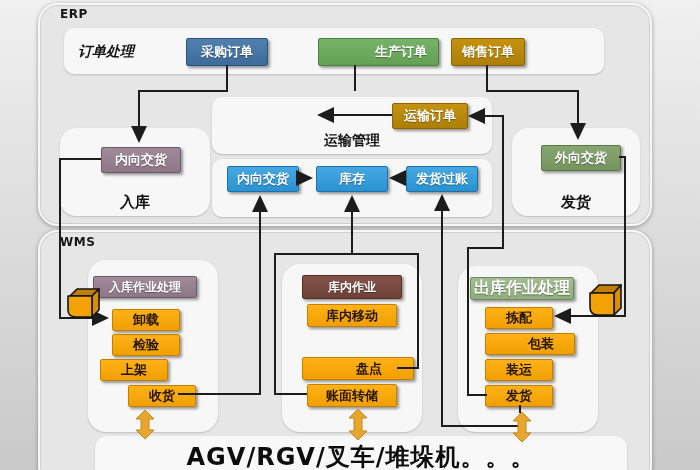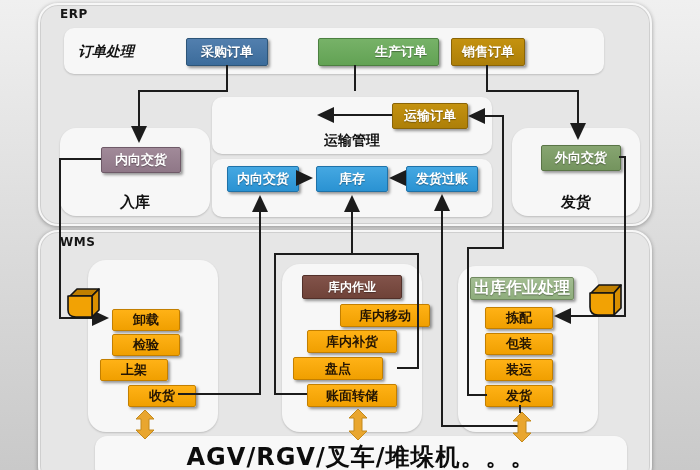--- a/index.html
+++ b/index.html
@@ -79,36 +79,36 @@
 
   <div class="panel" style="left:60px;top:128px;width:150px;height:88px;border-radius:16px;"></div>
   <div class="node mauve" style="left:101px;top:147px;width:78px;height:24px;">内向交货</div>
   <div class="plabel" style="left:60px;top:193px;width:150px;font-size:15px;">入库</div>
 
   <div class="panel" style="left:512px;top:128px;width:128px;height:88px;border-radius:16px;"></div>
   <div class="node sage" style="left:541px;top:145px;width:78px;height:24px;">外向交货</div>
   <div class="plabel" style="left:512px;top:193px;width:128px;font-size:15px;">发货</div>
 
   <div class="panel" style="left:88px;top:260px;width:130px;height:172px;border-radius:18px;"></div>
+  <div class="node mauve" style="left:93px;top:276px;width:102px;height:20px;font-size:12px;">入库作业处理</div>
   <div class="node step" style="left:112px;top:309px;width:66px;height:20px;">卸载</div>
   <div class="node step" style="left:112px;top:334px;width:66px;height:20px;">检验</div>
   <div class="node step" style="left:100px;top:359px;width:66px;height:20px;">上架</div>
   <div class="node step" style="left:128px;top:385px;width:66px;height:20px;">收货</div>
 
   <div class="panel" style="left:282px;top:264px;width:140px;height:168px;border-radius:18px;"></div>
   <div class="node maroon" style="left:302px;top:275px;width:98px;height:22px;font-size:12px;">库内作业</div>
-  <div class="node step" style="left:307px;top:304px;width:88px;height:21px;margin-left:33px;">库内移动</div>
-  <div class="node step" style="left:307px;top:330px;width:88px;height:21px;">库内补货</div>
-  <div class="node step" style="left:293px;top:357px;width:88px;height:21px;">盘点</div>
+  <div class="node step" style="left:307px;top:304px;width:88px;height:21px;">库内移动</div>
+  <div class="node step" style="left:302px;top:357px;width:88px;height:21px;padding-left:22px;">盘点</div>
   <div class="node step" style="left:307px;top:384px;width:88px;height:21px;">账面转储</div>
 
   <div class="panel" style="left:458px;top:266px;width:140px;height:166px;border-radius:18px;"></div>
   <div class="node sagelight" style="left:470px;top:277px;width:102px;height:21px;font-size:16px;">出库作业处理</div>
   <div class="node step" style="left:485px;top:307px;width:66px;height:20px;">拣配</div>
-  <div class="node step" style="left:485px;top:333px;width:66px;height:20px;">包装</div>
+  <div class="node step" style="left:485px;top:333px;width:66px;height:20px;padding-left:22px;">包装</div>
   <div class="node step" style="left:485px;top:359px;width:66px;height:20px;">装运</div>
   <div class="node step" style="left:485px;top:385px;width:66px;height:20px;">发货</div>
 
   <div class="agv-bar">
     <div class="agv-text">AGV/RGV/叉车/堆垛机。。。</div>
   </div>
 
   <svg class="overlay" width="700" height="470" viewBox="0 0 700 470">
     <defs>
       <marker id="ah" orient="auto" markerWidth="10" markerHeight="9" refX="7.5" refY="4">

